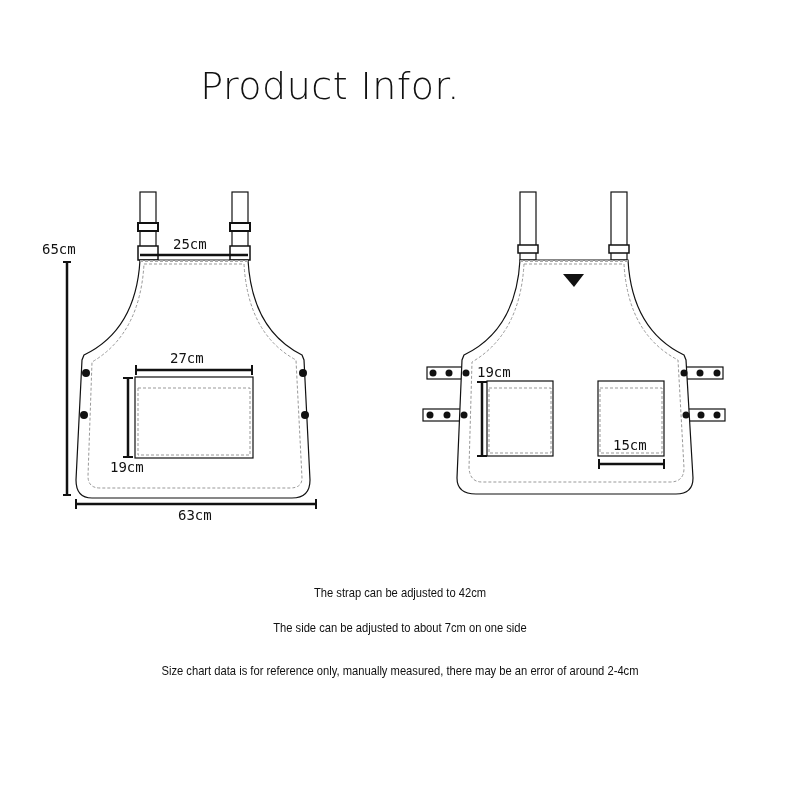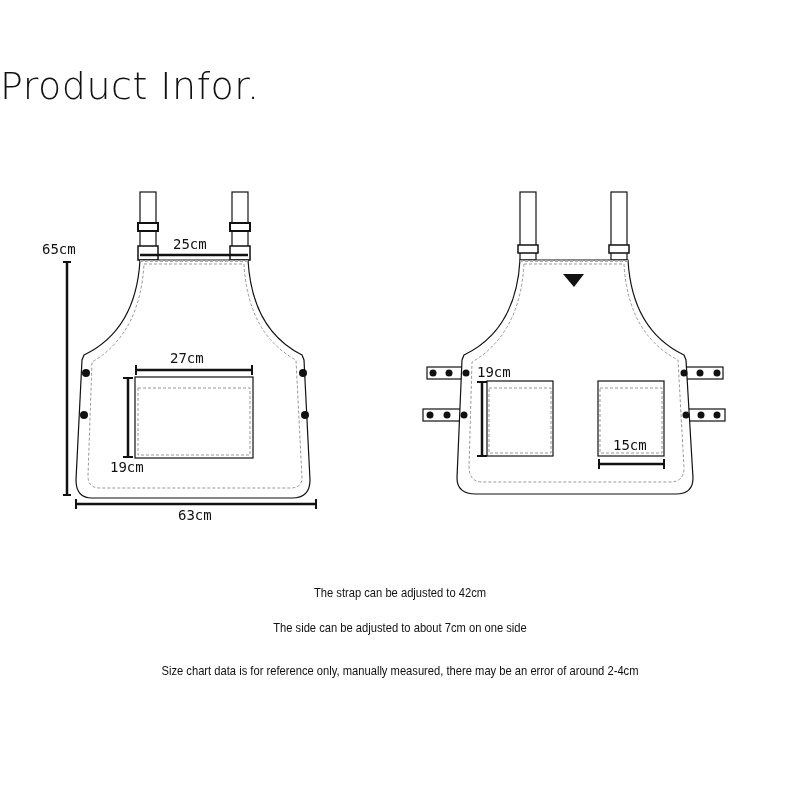--- a/index.html
+++ b/index.html
@@ -1,17 +1,17 @@
 <!DOCTYPE html>
 <html><head>
   <meta charset="utf-8">
   <style>
     html, body { margin: 0; padding: 0; background: #ffffff; }
     body { width: 800px; height: 800px; position: relative; overflow: hidden; font-family: "DejaVu Sans", sans-serif; }
-    .title { position: absolute; left: 0; width: 660px; top: 64px; text-align: left; font-family: "DejaVu Sans", sans-serif; font-size: 38px; font-weight: 300; color: #111; letter-spacing: 0.5px; }
+    .title { position: absolute; left: 0; width: 660px; top: 64px; text-align: center; font-family: "DejaVu Sans", sans-serif; font-size: 38px; font-weight: 300; color: #111; letter-spacing: 0.5px; }
     svg.drawing { position: absolute; left: 0; top: 0; }
     .dim { font-family: "DejaVu Sans Mono", monospace; font-size: 14px; fill: #111; }
     .note { position: absolute; left: 0; width: 800px; text-align: center; font-family: "Liberation Sans", sans-serif; font-size: 13px; color: #111; transform: scaleX(0.86); transform-origin: center; }
   </style>
 </head>
 <body>
 
 <div class="title">Product Infor.</div>
 
 <svg class="drawing" width="800" height="800" viewBox="0 0 800 800">

